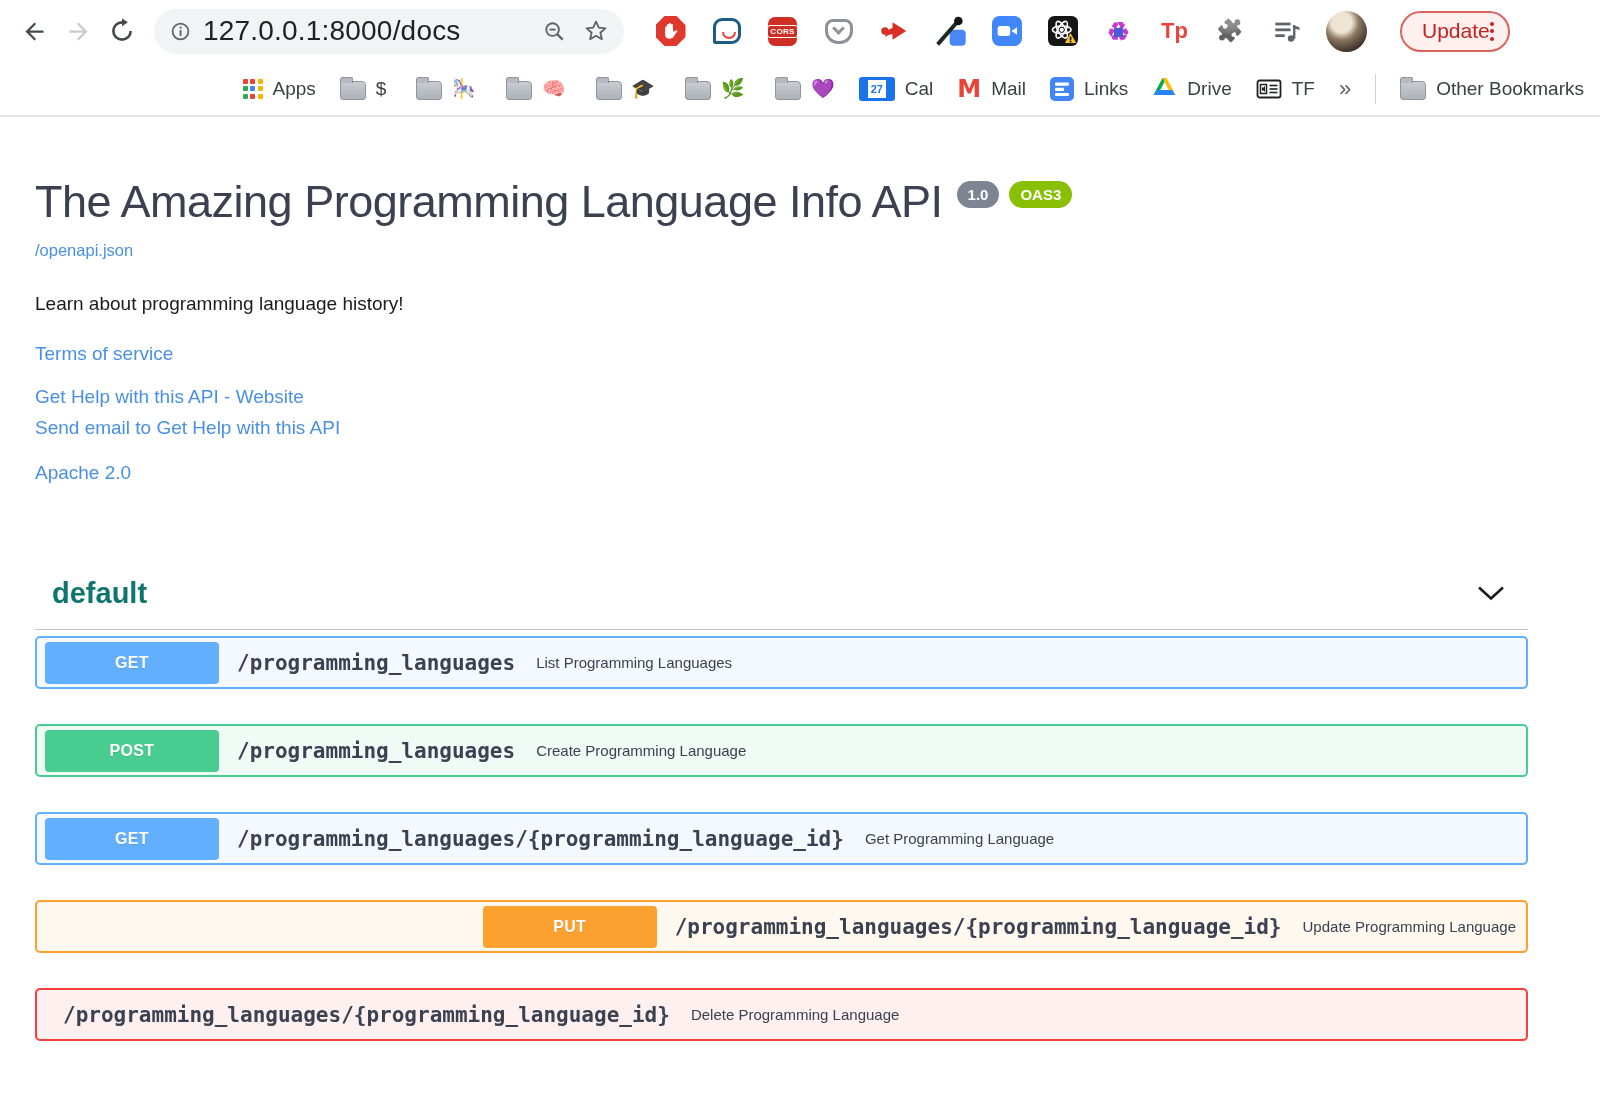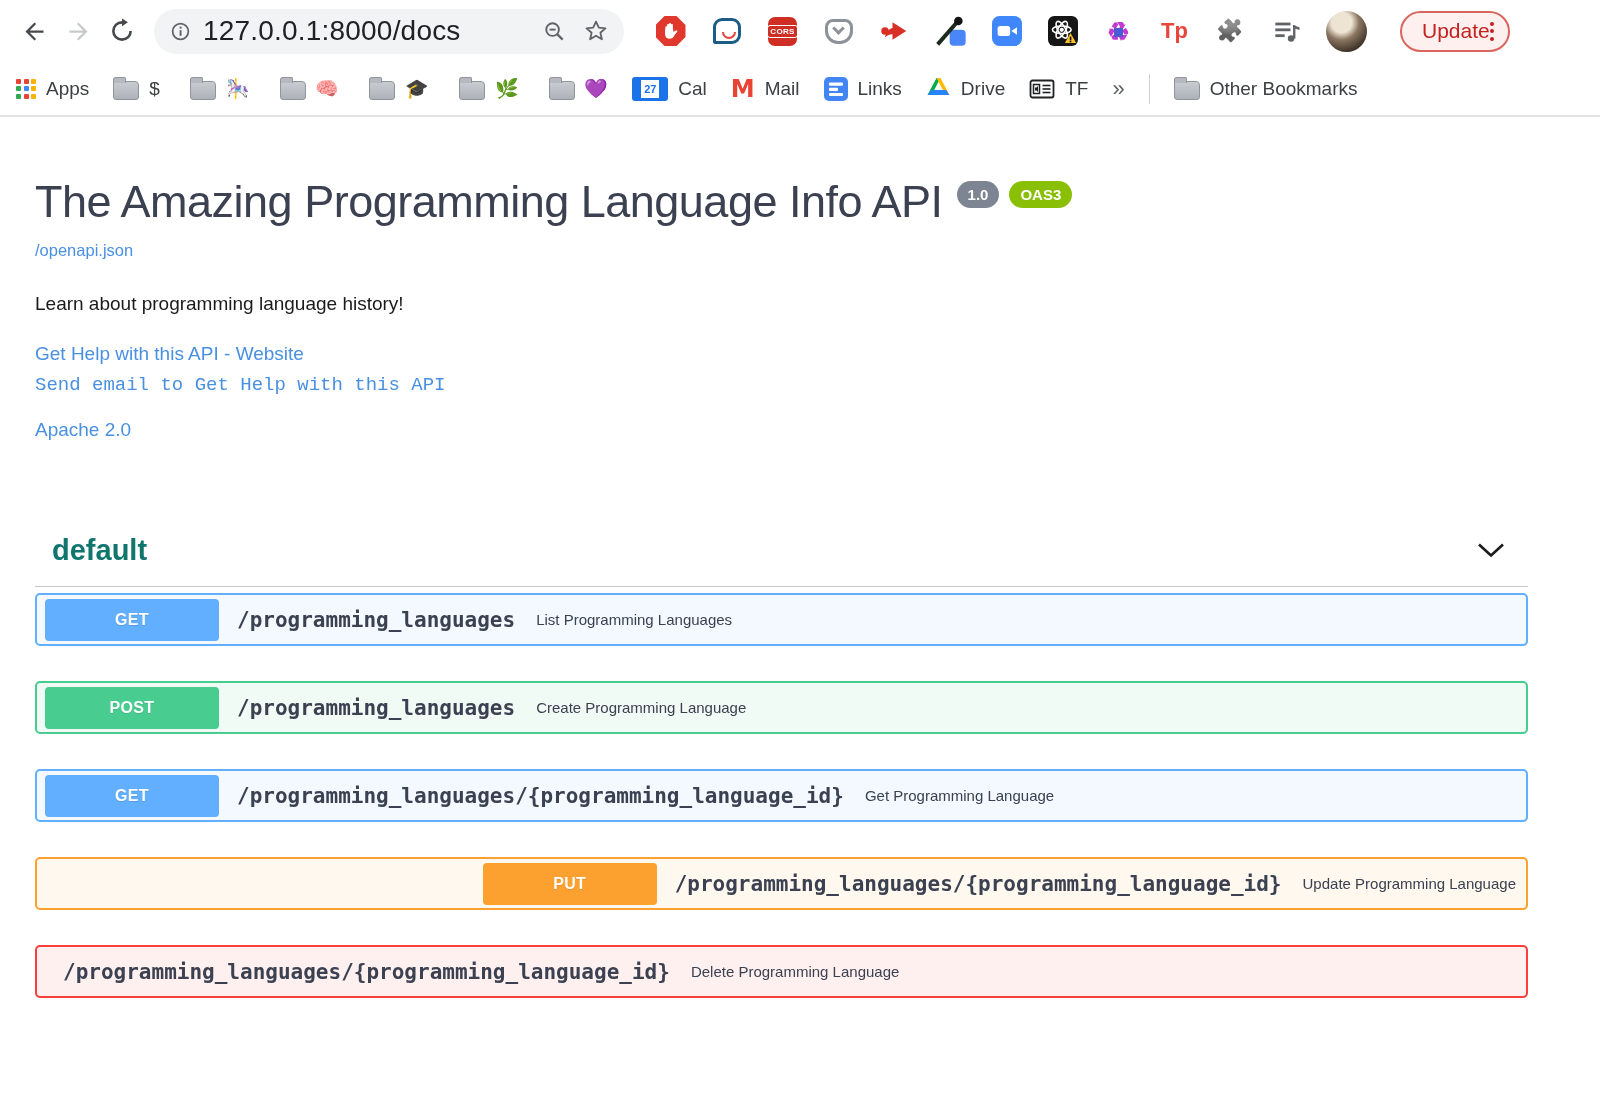--- a/index.html
+++ b/index.html
@@ -35,21 +35,21 @@
   .avatar { width:41px; height:41px; border-radius:50%; flex:none;
     background:radial-gradient(circle at 38% 28%, #eee4d4 0 26%, #8a7560 45%, #3a2f26 78%, #141210 100%); }
 
   .update-pill { height:41px; border:2px solid #d9655e; background:#fdf0ef; border-radius:21px;
     display:flex; align-items:center; padding:0 14px 0 20px; margin-left:10px; flex:none; }
   .update-pill span { color:#c5221f; font-size:21px; }
   .menu-dots { display:flex; flex-direction:column; gap:3.5px; }
   .menu-dots i { width:4px; height:4px; border-radius:50%; background:#c5221f; }
 
   
-  .bookmarks { height:53px; display:flex; align-items:center; padding:0 16px; gap:24px; }
+  .bookmarks { height:53px; display:flex; align-items:center; padding:0 16px; gap:24px;justify-content:flex-end; }
   .bm { display:flex; align-items:center; gap:10px; font-size:19px; color:#3c4043; flex:none; }
   .apps-grid { display:grid; grid-template-columns:repeat(3,5px); grid-gap:2.5px; }
   .apps-grid i { width:5px; height:5px; border-radius:1px; }
   .folder { width:26px; height:19px; background:linear-gradient(#c9cdd2,#adb2b8); border:1px solid #8f959c;
     border-radius:2px 4px 3px 3px; position:relative; margin-top:4px; flex:none; }
   .folder::before { content:""; position:absolute; top:-5px; left:-1px; width:11px; height:5px;
     background:#b6bac0; border:1px solid #8f959c; border-bottom:none; border-radius:3px 2px 0 0; }
   .cal-ic { width:36px; height:24px; background:#1a73e8; border-radius:3px; display:flex; align-items:center; justify-content:center; }
   .cal-ic b { width:18px; height:18px; background:#fff; color:#1a73e8; font-size:11px; display:flex; align-items:center; justify-content:center; }
   .gmail-ic { color:#ea4335; font-size:24px; font-weight:bold; font-family:"DejaVu Sans",sans-serif; }
@@ -65,21 +65,21 @@
   .badges { display:flex; gap:10px; margin-left:14px; margin-top:6px; }
   .pill { border-radius:15px; padding:5px 11px; color:#fff; font-size:15px; font-weight:bold; }
   .pill.version { background:#7d8492; }
   .pill.oas { background:#89bf04; }
   a.spec-link { color:#4990e2; font-size:16.5px; text-decoration:none; display:inline-block; margin-top:12px; }
   .api-desc { font-size:19px; margin-top:33px; color:#1b1b1b; }
   .info-links { margin-top:28px; }
   .info-links a { display:block; color:#4990e2; font-size:19px; text-decoration:none; }
   .info-links a.tos { margin-bottom:21px; }
   .info-links a.license { margin-top:23px; }
-  .info-links a.email { margin-top:9px;font-family:Liberation Mono, monospace; }
+  .info-links a.email { margin-top:9px; }
 
   .tag-section { margin-top:93px; display:flex; align-items:center; justify-content:space-between;
     padding:0 22px 19px 17px; border-bottom:1px solid rgba(59,65,81,.3); }
   .tag-section h3 { font-size:29px; font-weight:bold; color:#0f766e; }
 
   #endpoints { margin-top:6px; }
   .opblock { height:53px; border:2px solid; border-radius:5px; display:flex; align-items:center;
     padding:0 10px 0 8px; margin-bottom:35px; }
   .method { width:174px; height:42px; border-radius:4px; color:#fff; font-weight:bold; font-size:16px;
     display:flex; align-items:center; justify-content:center; flex:none; letter-spacing:.3px;
@@ -316,20 +316,21 @@
   <div class="title-row">
     <h1 class="api-title">The Amazing Programming Language Info API</h1>
     <span class="badges">
       <span class="pill version">1.0</span>
       <span class="pill oas">OAS3</span>
     </span>
   </div>
   <a class="spec-link" href="#">/openapi.json</a>
   <p class="api-desc">Learn about programming language history!</p>
   <div class="info-links">
+    <a class="tos" href="#">Terms of service</a>
     <a class="website" href="#">Get Help with this API - Website</a>
     <a class="email" href="#">Send email to Get Help with this API</a>
     <a class="license" href="#">Apache 2.0</a>
   </div>
 
   <div class="tag-section">
     <h3>default</h3>
     <svg width="30" height="17" viewBox="0 0 30 17">
         <polyline points="3,2.5 15,13.5 27,2.5" fill="none" stroke="#1b1b1b" stroke-width="2.6"></polyline>
       </svg>

